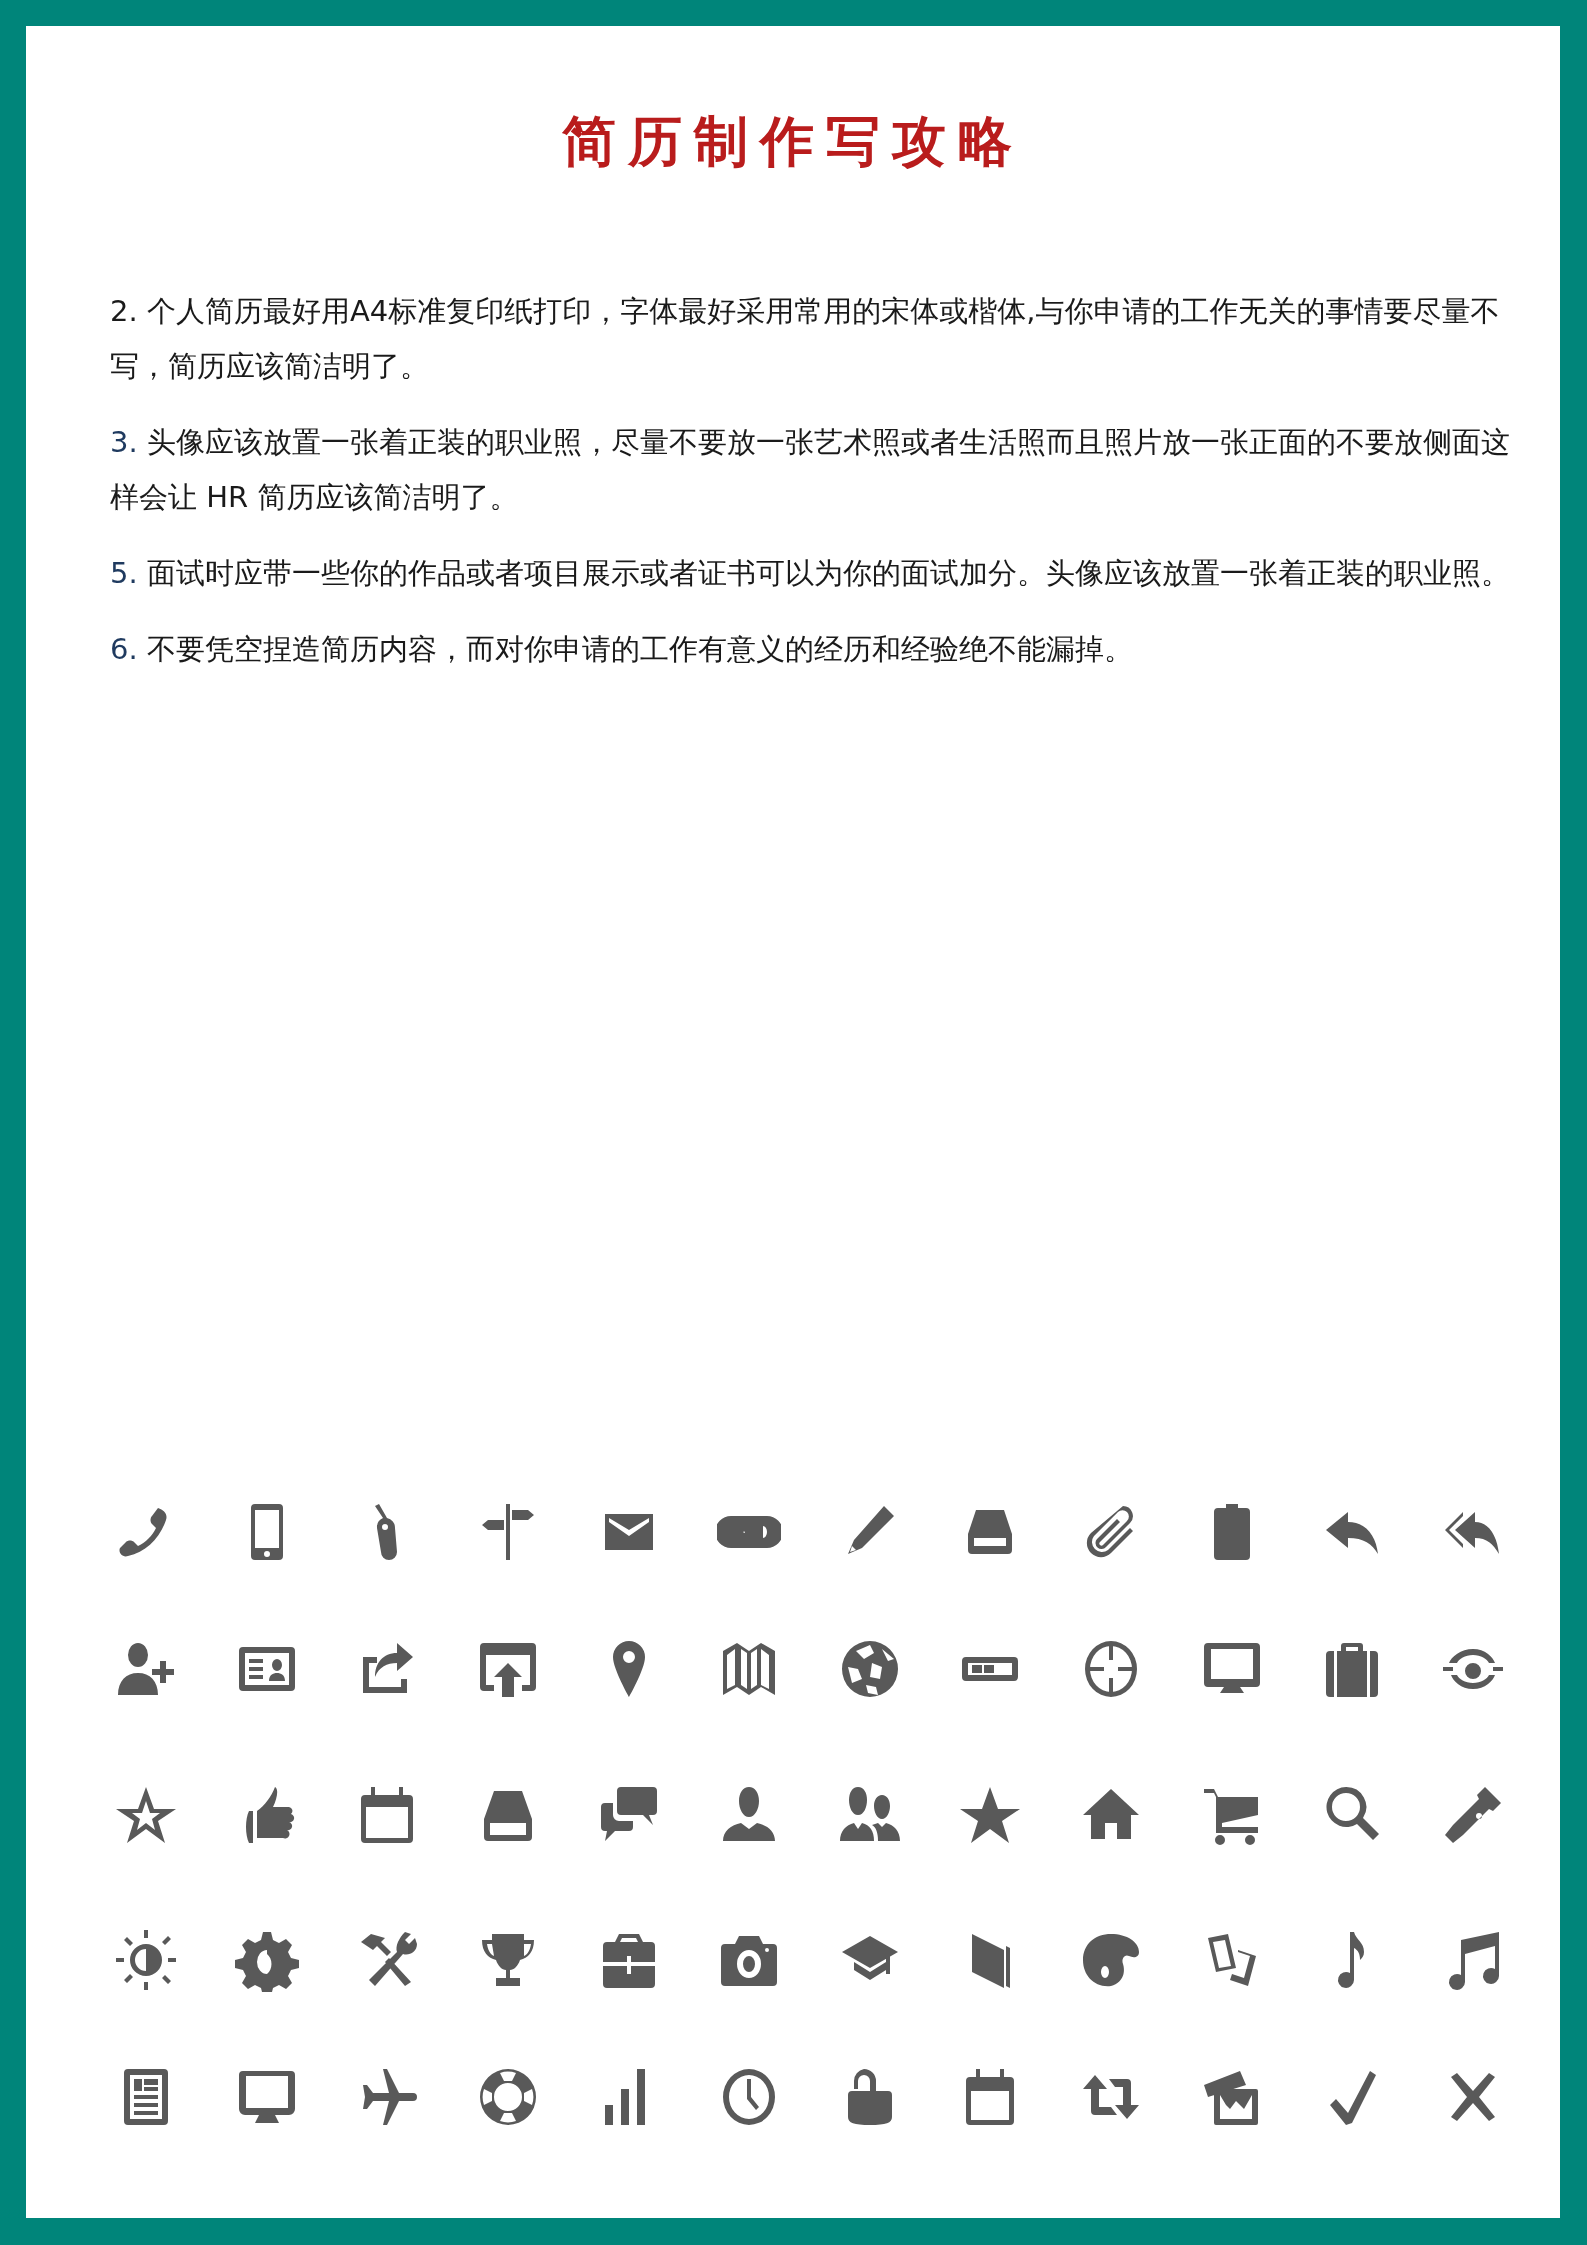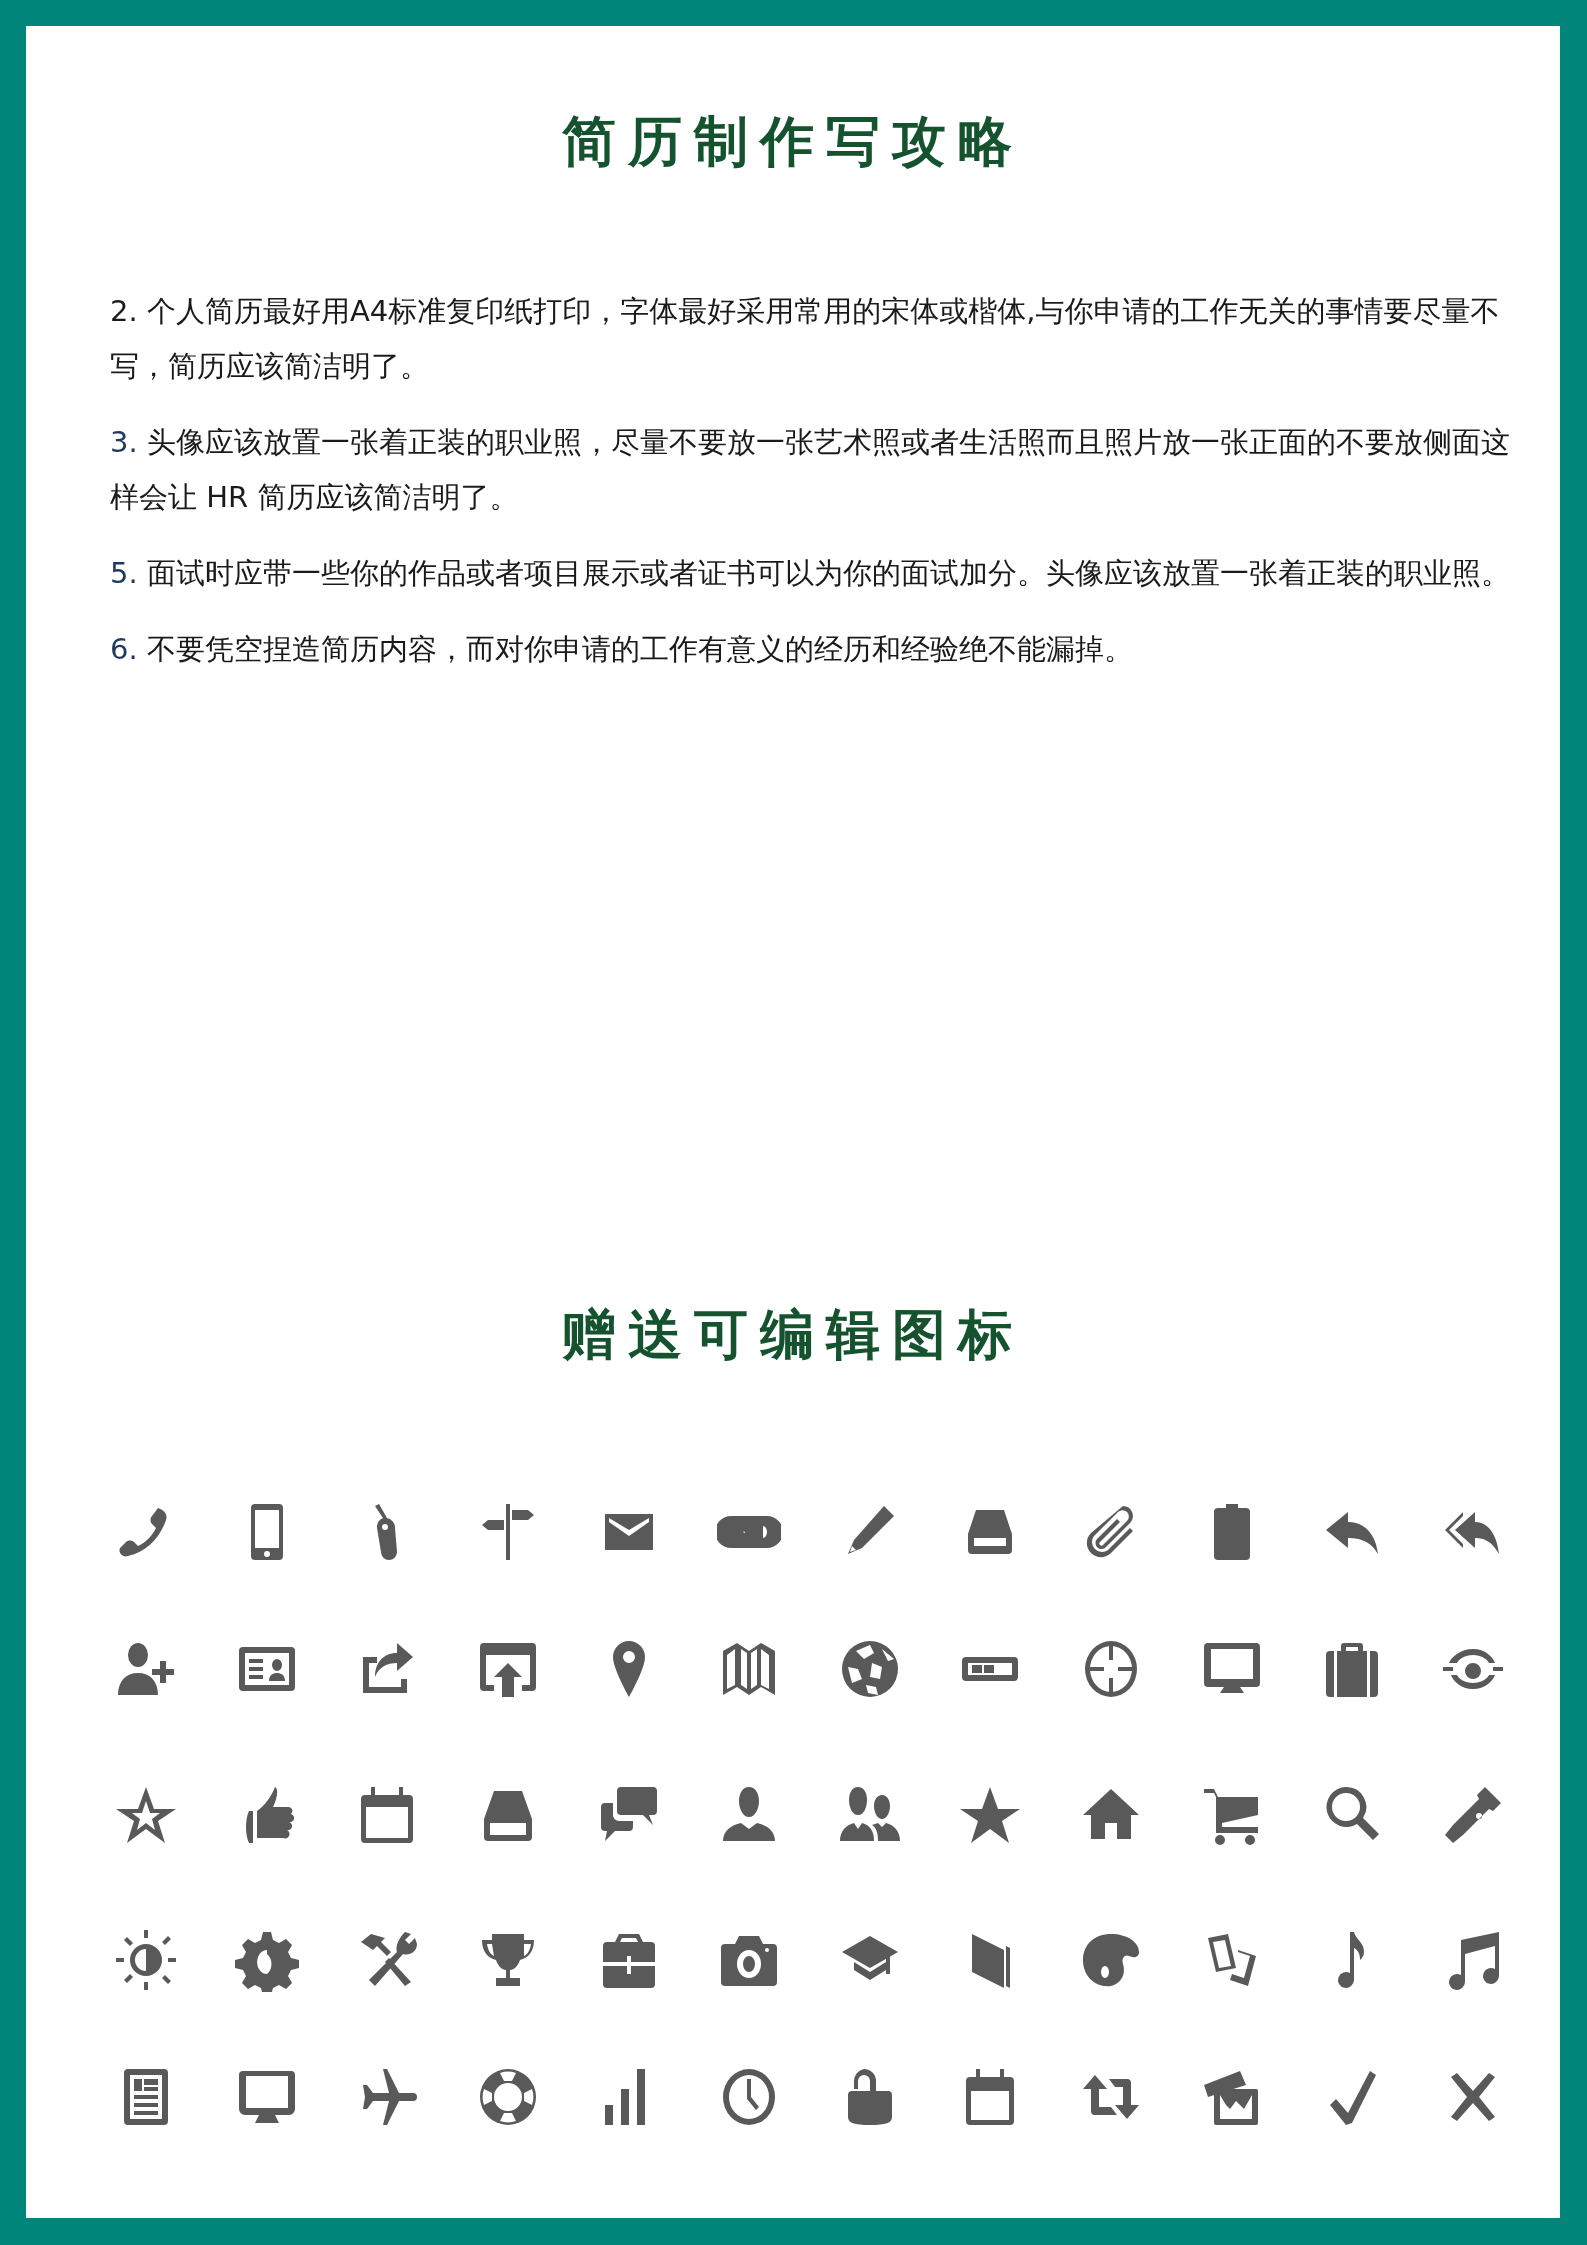--- a/index.html
+++ b/index.html
@@ -14,21 +14,21 @@
     position: absolute;
     left: 26px; top: 26px;
     width: 1534px; height: 2192px;
     background: #ffffff;
   }
   .title {
     position: absolute;
     left: 0; width: 100%;
     text-align: center;
     font-weight: bold;
-    color: #14532d;
+    color: #b91c1c;
     font-size: 54px;
     letter-spacing: 12px;
     font-family: "DejaVu Sans", sans-serif;
   }
   .title.t1 { top: 80px; }
   .title.t2 { top: 1273px; }
   .tips {
     position: absolute;
     left: 84px; top: 258px;
     width: 1400px;
@@ -63,21 +63,20 @@
 <div class="page">
   <div class="title t1">简历制作写攻略</div>
 
   <ol class="tips" id="tips">
       <li class="tip"><span class="num">2.</span><span> 个人简历最好用A4标准复印纸打印，字体最好采用常用的宋体或楷体,与你申请的工作无关的事情要尽量不写，简历应该简洁明了。</span></li>
       <li class="tip"><span class="num blue">3.</span><span> 头像应该放置一张着正装的职业照，尽量不要放一张艺术照或者生活照而且照片放一张正面的不要放侧面这样会让 HR 简历应该简洁明了。</span></li>
       <li class="tip"><span class="num blue">5.</span><span>   面试时应带一些你的作品或者项目展示或者证书可以为你的面试加分。头像应该放置一张着正装的职业照。</span></li>
       <li class="tip"><span class="num blue">6.</span><span> 不要凭空捏造简历内容，而对你申请的工作有意义的经历和经验绝不能漏掉。</span></li>
     </ol>
 
-  <div class="title t2">赠送可编辑图标</div>
 
   <div class="icons" id="icons">
       <div class="icon">
         <svg viewBox="0 0 64 64" xmlns="http://www.w3.org/2000/svg">
           <path d="M44 8c6 2 10 6 8 12-6 18-20 32-38 36-6 2-10-4-8-8l6-6c2-2 6-2 8 0l4 4c8-4 14-10 18-18l-4-4c-2-2-2-6 0-8z"></path>
         </svg>
       </div>
       <div class="icon">
         <svg viewBox="0 0 64 64" xmlns="http://www.w3.org/2000/svg">
           <path d="M20 4h24a4 4 0 0 1 4 4v48a4 4 0 0 1-4 4H20a4 4 0 0 1-4-4V8a4 4 0 0 1 4-4zm0 6v38h24V10zm12 41a3 3 0 1 0 0 6 3 3 0 0 0 0-6z"></path>

